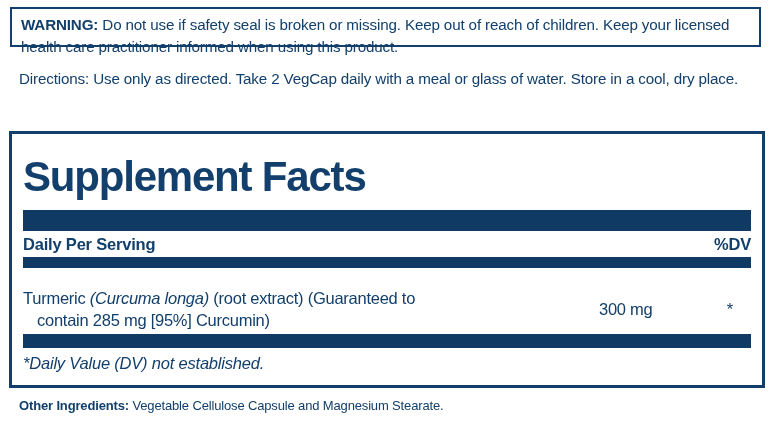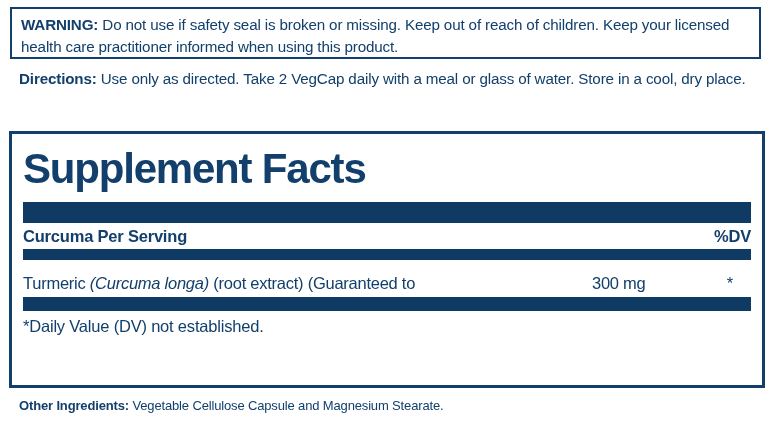--- a/index.html
+++ b/index.html
@@ -20,21 +20,21 @@
     height: 426px;
     box-sizing: border-box;
   }
 
   
   .warning-box {
     position: absolute;
     left: 10px;
     top: 7px;
     width: 751px;
-    height: 52px;
+    height: 40px;
     box-sizing: border-box;
     border: 2px solid #123f6b;
     padding: 5px 9px 0 9px;
   }
   .warning-text {
     font-size: 15.2px;
     line-height: 21.5px;
     letter-spacing: -0.15px;
   }
   .warning-text .lead {
@@ -45,37 +45,37 @@
   .directions {
     position: absolute;
     left: 19px;
     top: 68px;
     width: 745px;
     font-size: 15.2px;
     line-height: 21.5px;
     letter-spacing: -0.15px;
   }
   .directions .lead {
-    font-weight: bold;
+    font-weight: normal;
   }
 
   
   .sf-panel {
     position: absolute;
     left: 9px;
     top: 131px;
     width: 756px;
     height: 257px;
     box-sizing: border-box;
     border: 3px solid #123f6b;
     padding: 0;
   }
   .sf-inner {
     position: relative;
-    margin: 8px 11px;
+    margin: 16px 11px;
     height: 100%;
   }
   .sf-title {
     font-size: 42px;
     font-weight: bold;
     line-height: 46px;
     letter-spacing: -1.2px;
     padding-top: 4px;
   }
   .sf-serving {
@@ -111,24 +111,25 @@
     font-size: 16.5px;
     font-weight: bold;
     letter-spacing: -0.2px;
     padding-top: 4px;
   }
 
   
   .ing-row {
     display: flex;
     align-items: center;
-    padding-top: 12px;
+    padding-top: 19px;
     font-size: 16.5px;
     line-height: 22px;
     letter-spacing: -0.25px;
+    gap: 7px;
   }
   .ing-name {
     flex: 0 0 540px;
     text-indent: 0;
   }
   .ing-name .cont {
     display: block;
     padding-left: 14px;
   }
   .ing-name em {
@@ -144,20 +145,21 @@
     flex: 1 1 auto;
     text-align: right;
     padding-right: 18px;
     box-sizing: border-box;
   }
 
   .footnote {
     font-size: 16.5px;
     letter-spacing: -0.2px;
     padding-top: 6px;
+    font-style: italic;
   }
 
   
   .other-ing {
     position: absolute;
     left: 19px;
     top: 395px;
     width: 745px;
     font-size: 13px;
     line-height: 21px;
@@ -183,29 +185,30 @@
   </div>
 
   <div class="sf-panel">
     <div class="sf-inner">
 
       <div class="sf-title">Supplement Facts</div>
 
       <div class="bar-thick"></div>
 
       <div class="amt-row">
-        <span>Curcuma Per Serving</span>
+        <span>Daily Per Serving</span>
         <span>%DV</span>
       </div>
 
       <div class="bar-thin"></div>
 
       <div class="ing-row">
         <div class="ing-name">
           <span>Turmeric </span><em>(Curcuma longa)</em><span> (root extract) (Guaranteed to</span>
+          <span class="cont">contain 285 mg [95%] Curcumin)</span>
         </div>
         <div class="ing-amount">300 mg</div>
         <div class="ing-dv">*</div>
       </div>
 
       <div class="bar-bottom"></div>
 
       <div class="footnote">*Daily Value (DV) not established.</div>
 
     </div>

